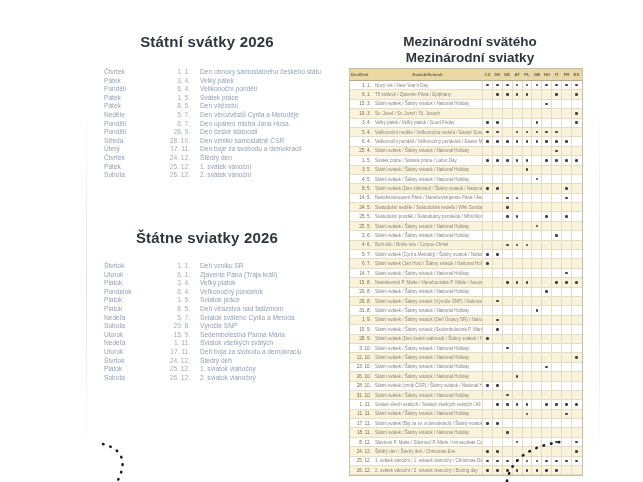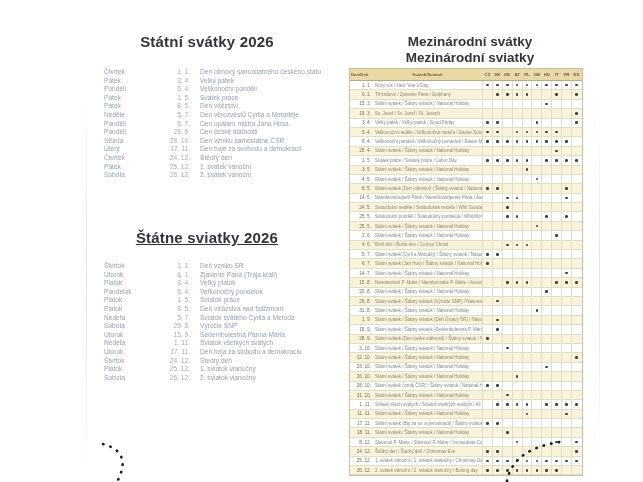--- a/index.html
+++ b/index.html
@@ -2,21 +2,21 @@
 <html><head>
 <meta charset="utf-8">
 <style>
   html,body{margin:0;padding:0;background:#f6f6f6;}
   #canvas{position:relative;width:643px;height:482px;background:#ffffff;overflow:hidden;
           font-family:"Liberation Sans", sans-serif;}
   
   .page-title{position:absolute;font-weight:bold;color:#30353c;font-size:15px;letter-spacing:.2px;
               text-align:center;width:230px;}
   #cz-title{left:92px;top:33px;}
-  #sk-title{left:92px;top:229px;text-decoration:underline;}
+  #sk-title{left:92px;top:229px;}
   .hlist{position:absolute;left:104px;width:222px;}
   #cz-list{top:68px;}
   #sk-list{top:262px;}
   .hrow{display:grid;grid-template-columns:44px 32px 1fr;column-gap:10px;height:8.6px;
         font-size:6.6px;line-height:8.6px;}
   .hday{color:#93a1b4;}
   .hdate{color:#a6abb1;text-align:right;}
   .hname{color:#93a1b4;white-space:nowrap;overflow:hidden;}
   
   #intl-title{position:absolute;left:355px;top:34px;width:230px;text-align:center;
@@ -186,21 +186,21 @@
         <span class="hname">1. sviatok vianočný</span>
       </div>
       <div class="hrow">
         <span class="hday">Sobota</span>
         <span class="hdate">26. 12.</span>
         <span class="hname">2. sviatok vianočný</span>
       </div>
     </div>
 
   <div id="intl-title">
-    <div>Mezinárodní svátky</div>
+    <div>Mezinárodní svätého</div>
     <div>Mezinárodní sviatky</div>
   </div>
 
   <div id="table">
     <div class="trow head" id="thead-row">
       <div class="tcell hd-day">Den/Deň</div>
       <div class="tcell hd-holiday">Svátek/Sviatok</div>
     <div class="tcell cc">CZ</div>
         <div class="tcell cc">SK</div>
         <div class="tcell cc">DE</div>

